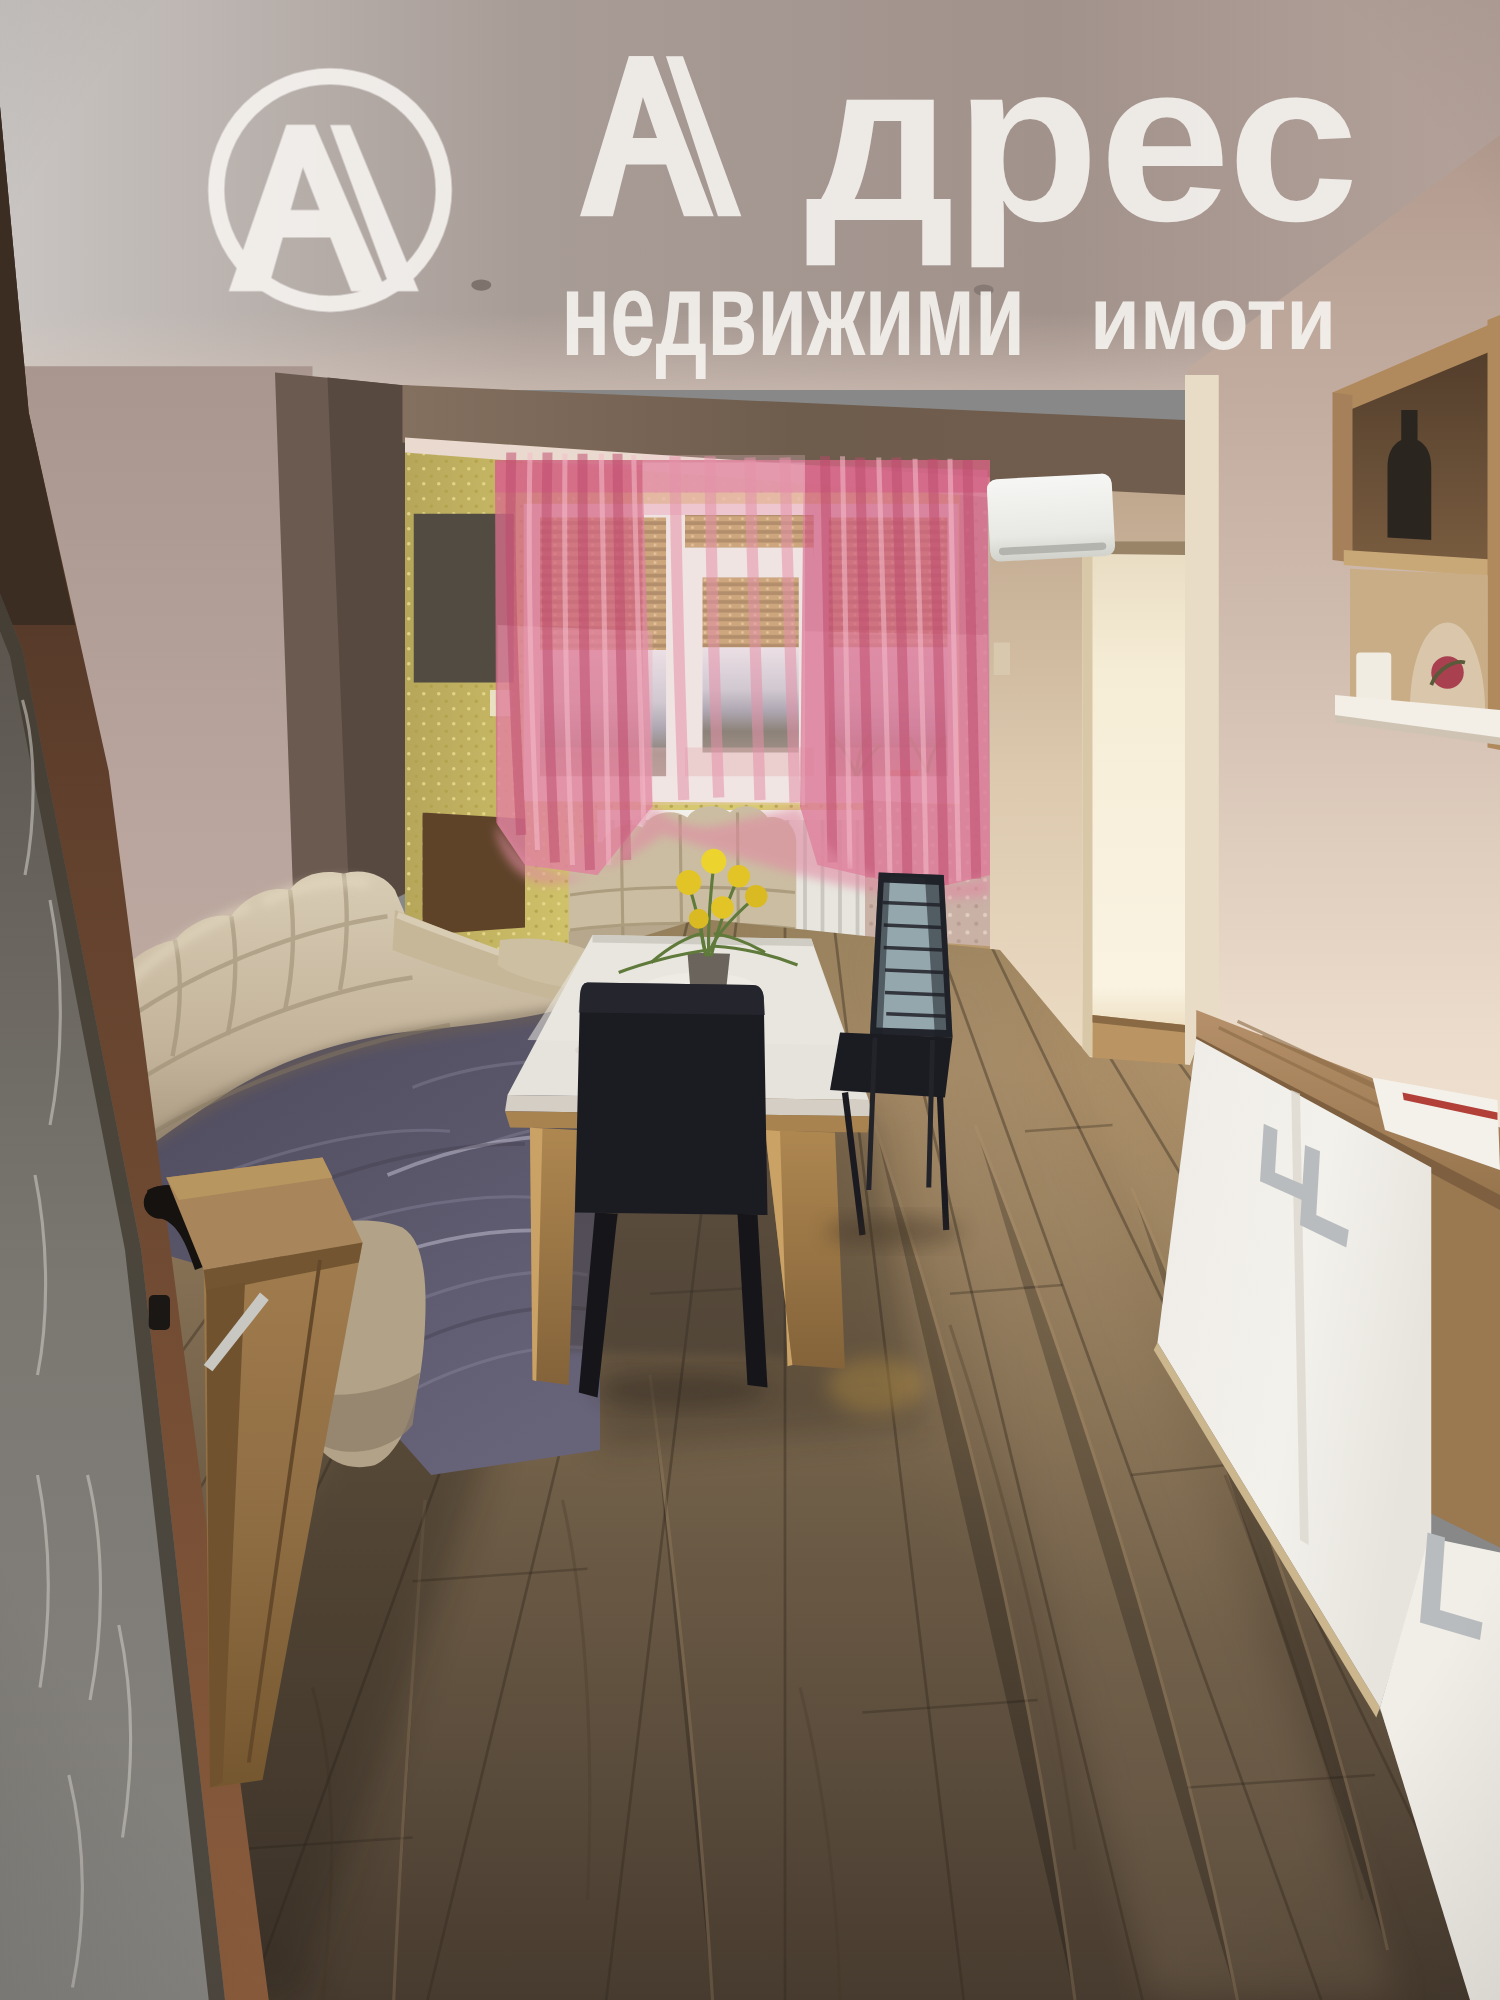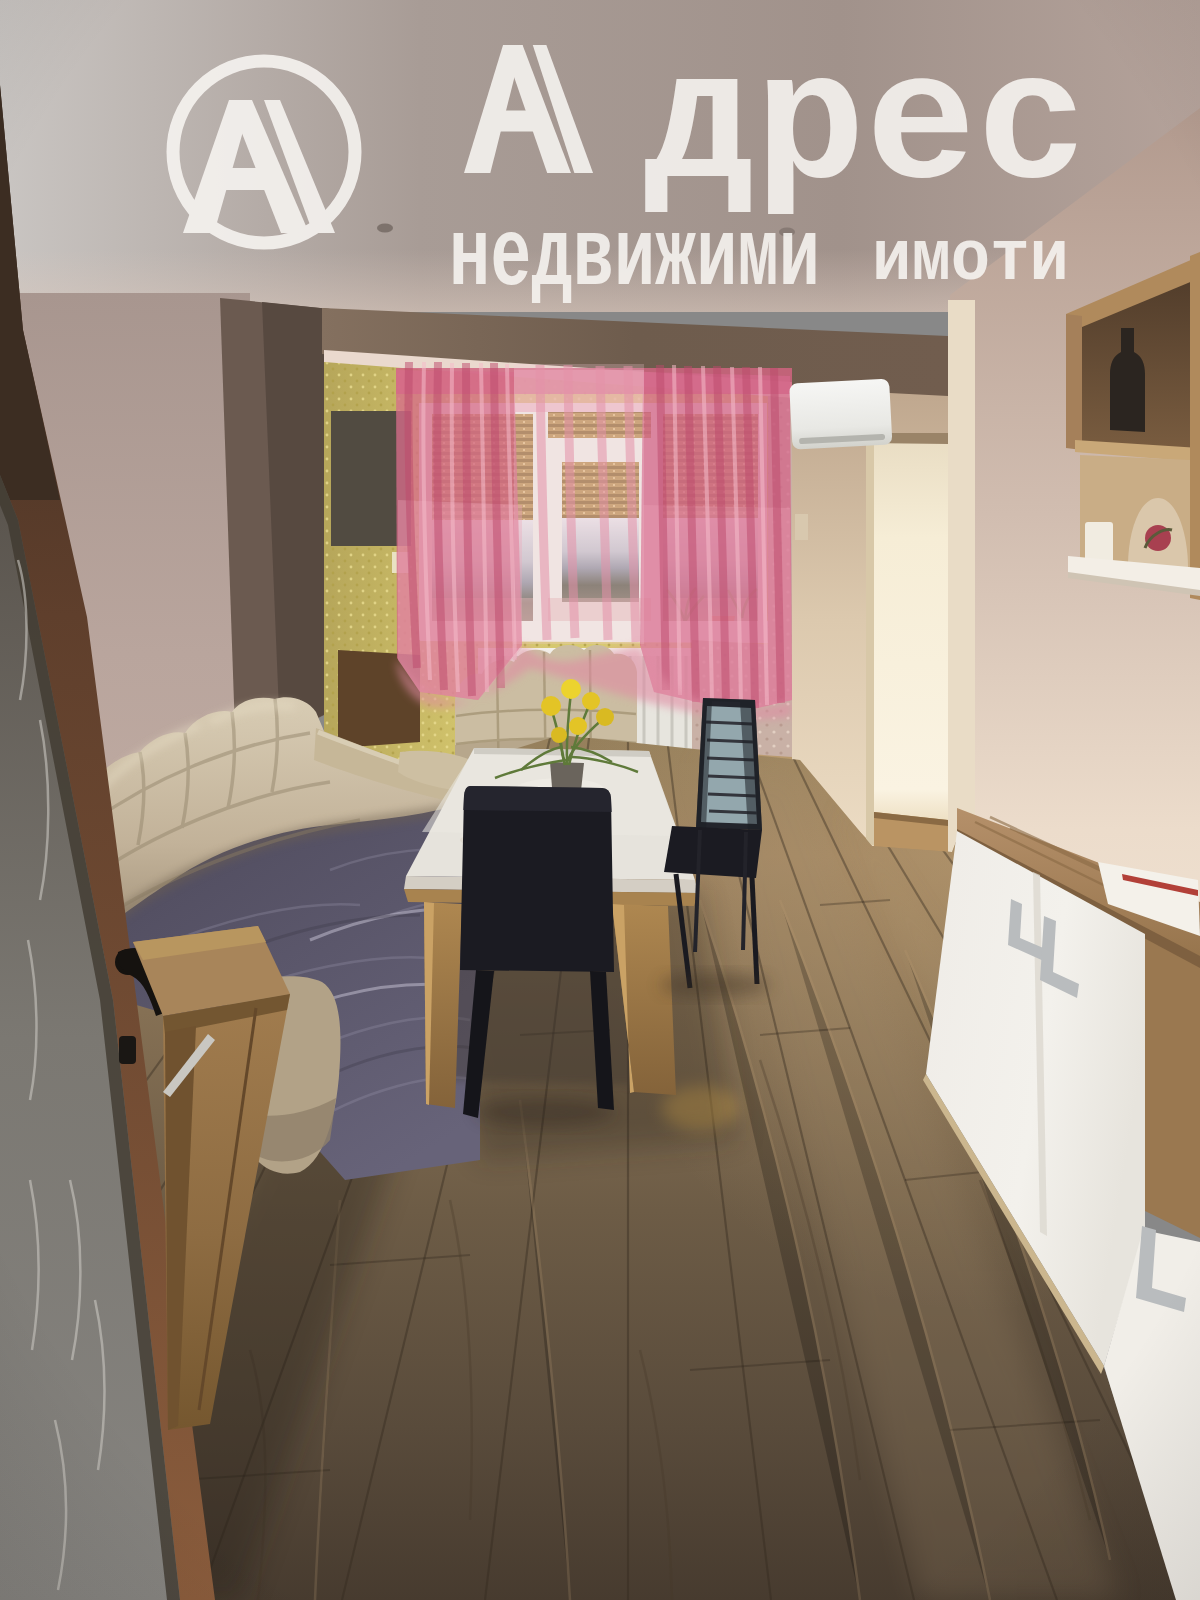--- a/index.html
+++ b/index.html
@@ -1,17 +1,17 @@
 <!DOCTYPE html>
 <html><head>
 <meta charset="utf-8">
 <style>
   html,body{margin:0;padding:0;background:#888;}
   #page{position:relative;width:1200px;height:1600px;overflow:hidden;
-        font-family:Liberation Mono, monospace;}
+        font-family:Liberation Sans, sans-serif;}
   svg{display:block;}
 </style>
 </head>
 <body>
 <div id="page">
 <svg width="1200" height="1600" viewBox="0 0 1200 1600">
 <defs>
   <linearGradient id="ceil" x1="0" y1="0" x2="1" y2="0">
     <stop offset="0" stop-color="#c9c5c2"></stop>
     <stop offset="0.35" stop-color="#a89c96"></stop>

